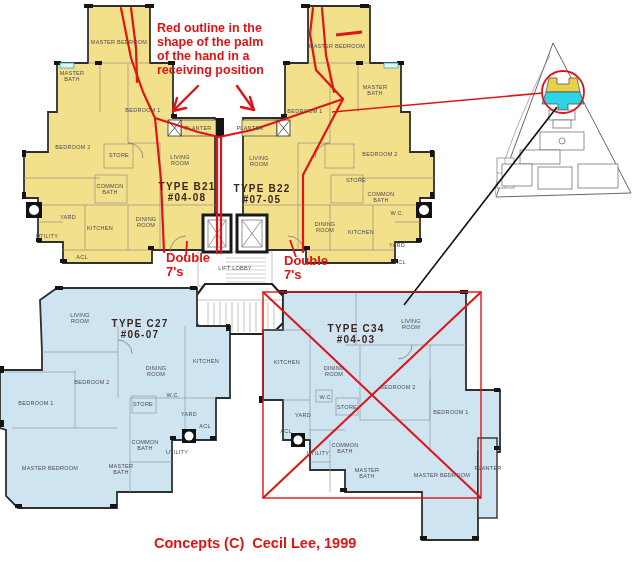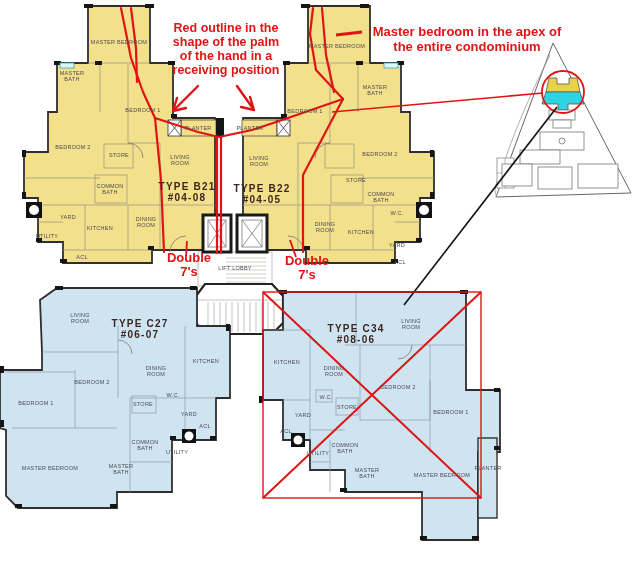--- a/index.html
+++ b/index.html
@@ -4,21 +4,21 @@
 <style>
   html,body{margin:0;padding:0;background:#fff;}
   #canvas{position:relative;width:634px;height:564px;background:#ffffff;overflow:hidden;
           font-family:"Liberation Sans",sans-serif;}
   #plan-svg{position:absolute;left:0;top:0;}
   #plan-labels{position:absolute;left:0;top:0;width:580px;height:564px;}
   .room-label{position:absolute;transform:translate(-50%,-50%);font-size:5.5px;line-height:1.15;
               color:#4d4a55;text-align:center;white-space:pre-line;letter-spacing:.25px;}
   .unit-label{position:absolute;transform:translate(-50%,-50%);font-size:10px;font-weight:bold;
               color:#3b2620;text-align:center;white-space:pre-line;letter-spacing:1.2px;line-height:1.05;}
-  .note{position:absolute;font-weight:bold;color:#e01414;text-align:center;white-space:pre-line;}
+  .note{position:absolute;font-weight:bold;color:#e01414;text-align:left;white-space:pre-line;}
   .note-palm{left:157px;top:21px;width:138px;font-size:12.5px;line-height:14px;}
   .note-master{left:368px;top:24px;width:198px;font-size:13px;line-height:15px;}
   .note-d7l{left:166px;top:251px;width:46px;font-size:13px;line-height:14px;}
   .note-d7r{left:284px;top:254px;width:46px;font-size:13px;line-height:14px;}
   .map-caption{position:absolute;left:510px;top:205px;width:118px;font-weight:bold;color:#141414;
                font-size:12.5px;line-height:16px;text-align:center;white-space:pre-line;}
   .copyright{position:absolute;left:154px;top:535px;font-weight:bold;color:#e01414;
              font-size:14.5px;white-space:pre;}
 </style>
 </head>
@@ -278,30 +278,29 @@
       <div class="room-label" style="left: 345px; top: 448px;">COMMON
 BATH</div>
       <div class="room-label" style="left: 318px; top: 453px;">UTILITY</div>
       <div class="room-label" style="left: 367px; top: 473px;">MASTER
 BATH</div>
       <div class="room-label" style="left: 442px; top: 475px;">MASTER BEDROOM</div>
       <div class="room-label" style="left: 488px; top: 468px;">PLANTER</div>
       <div class="unit-label" style="left: 187px; top: 192px;">TYPE B21
 #04-08</div>
       <div class="unit-label" style="left: 262px; top: 194px;">TYPE B22
-#04-05</div>
+#07-05</div>
       <div class="unit-label" style="left: 140px; top: 329px;">TYPE C27
 #06-07</div>
       <div class="unit-label" style="left: 356px; top: 334px;">TYPE C34
-#08-06</div>
+#04-03</div>
     </div>
 
   <div class="note note-palm">Red outline in the
 shape of the palm
 of the hand in a
 receiving position</div>
-  <div class="note note-master">Master bedroom in the apex of
-the entire condominium</div>
   <div class="note note-d7l">Double
 7's</div>
   <div class="note note-d7r">Double
 7's</div>
+  <div class="copyright">Concepts (C)  Cecil Lee, 1999</div>
 </div>
 
 </body></html>

